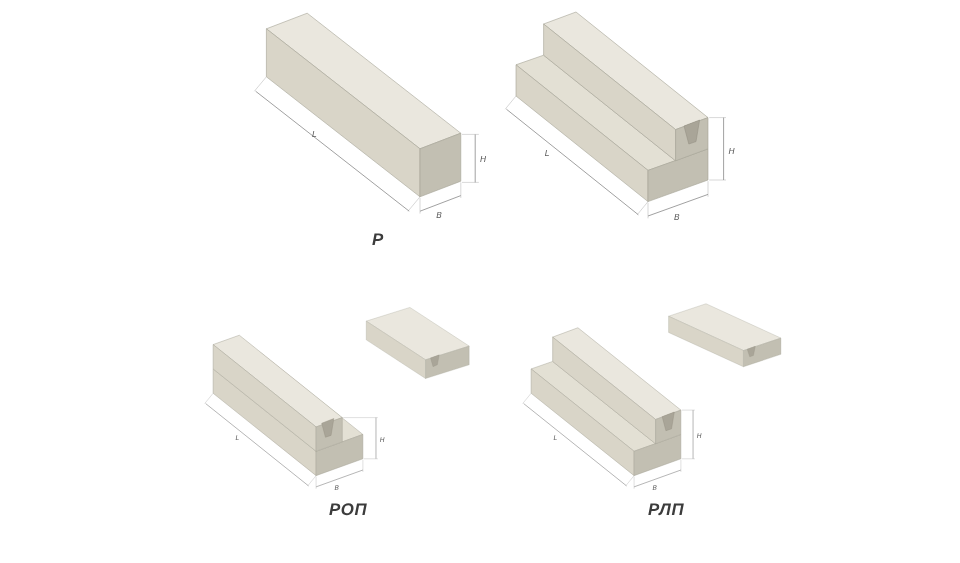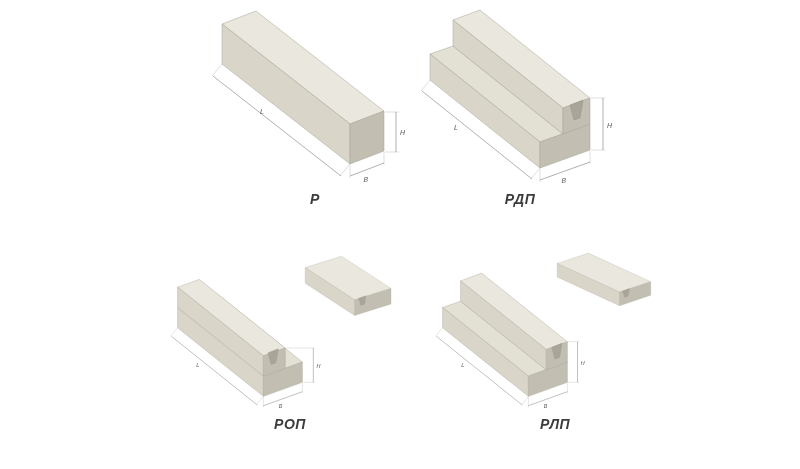--- a/index.html
+++ b/index.html
@@ -83,21 +83,20 @@
         <line class="ext" x1="181" y1="92" x2="195" y2="92"></line>
         <line class="ext" x1="181" y1="144" x2="195" y2="144"></line>
         <line class="dim" x1="193" y1="92" x2="193" y2="144"></line>
         <text class="dim-label" x="197" y="122" text-anchor="start">H</text>
         <line class="ext" x1="130" y1="163" x2="130" y2="176"></line>
         <line class="ext" x1="180" y1="145" x2="180" y2="158"></line>
         <line class="dim" x1="130" y1="174" x2="180" y2="156"></line>
         <text class="dim-label" x="154" y="177" text-anchor="middle">B</text>
       </g>
     </svg>
-    <div class="caption">РДП</div>
   </div>
 
   <div class="figure" style="left:425px; top:250px; width:260px; height:182px;">
     <svg viewBox="0 0 260 165" width="260" height="165">
       <g transform="translate(128,0) scale(0.52)">
         <polygon class="face" points="8,26 68,6 188,61 128,81" fill="#eae7de"></polygon>
         <polygon class="face" points="8,26 128,81 128,107 8,52" fill="#d9d5c8"></polygon>
         <polygon class="face" points="128,81 188,61 188,87 128,107" fill="#c2bfb2"></polygon>
         <polygon class="notch" points="134,79 147,74 144,89 138,91" fill="#a9a598"></polygon>
       </g>

